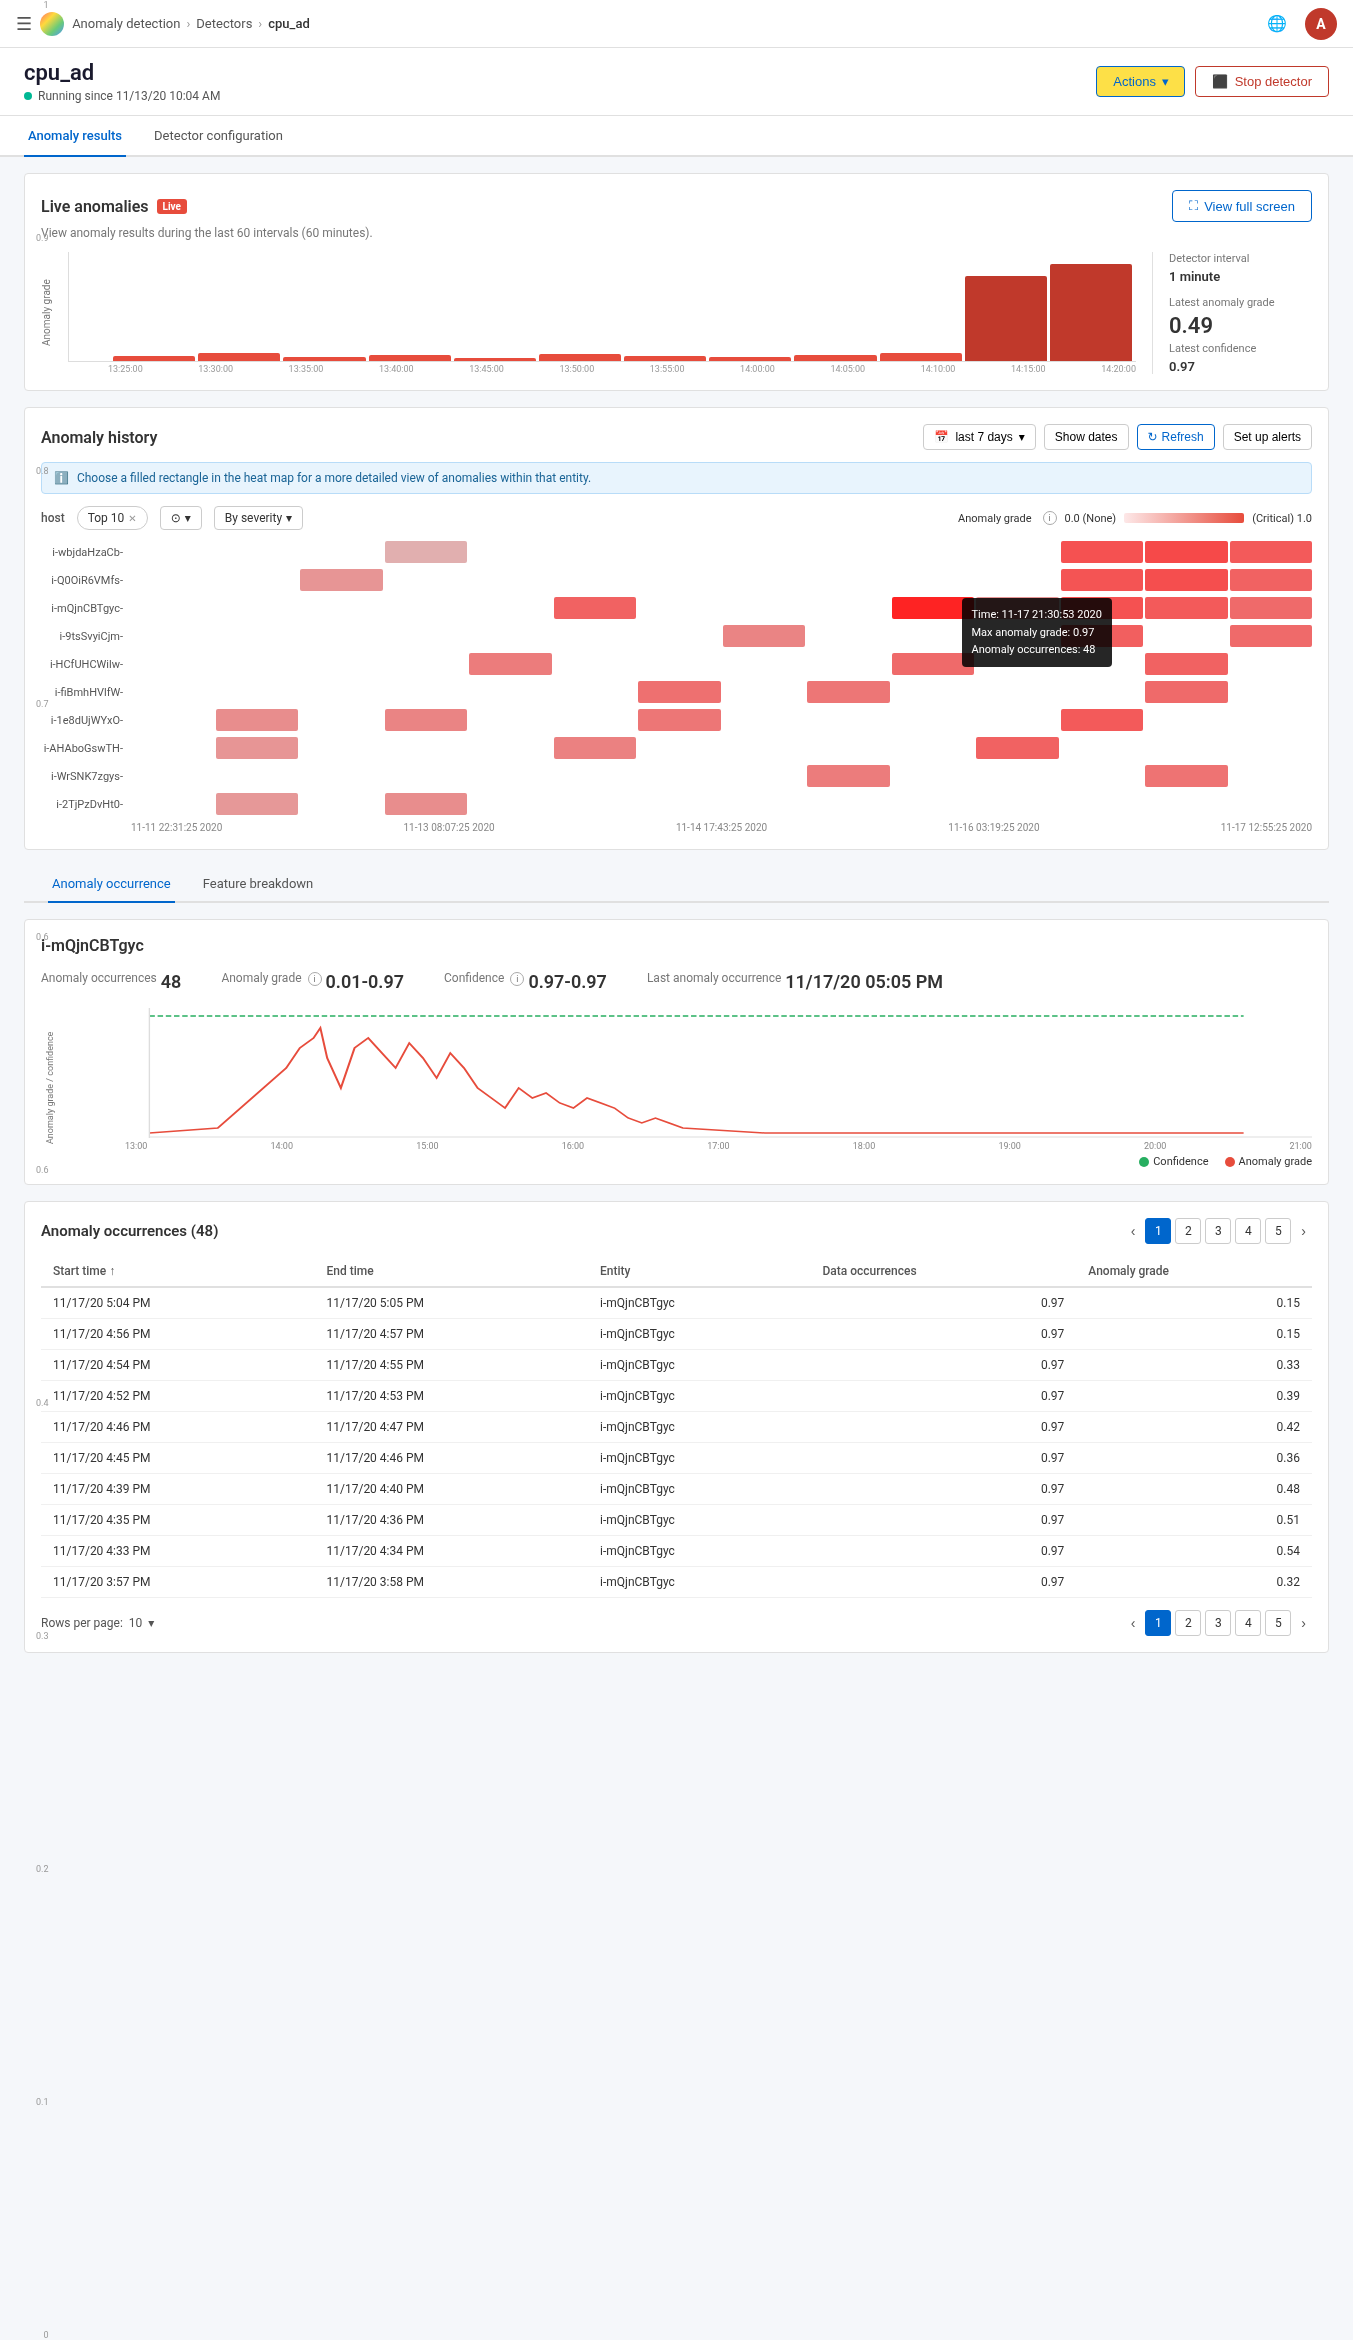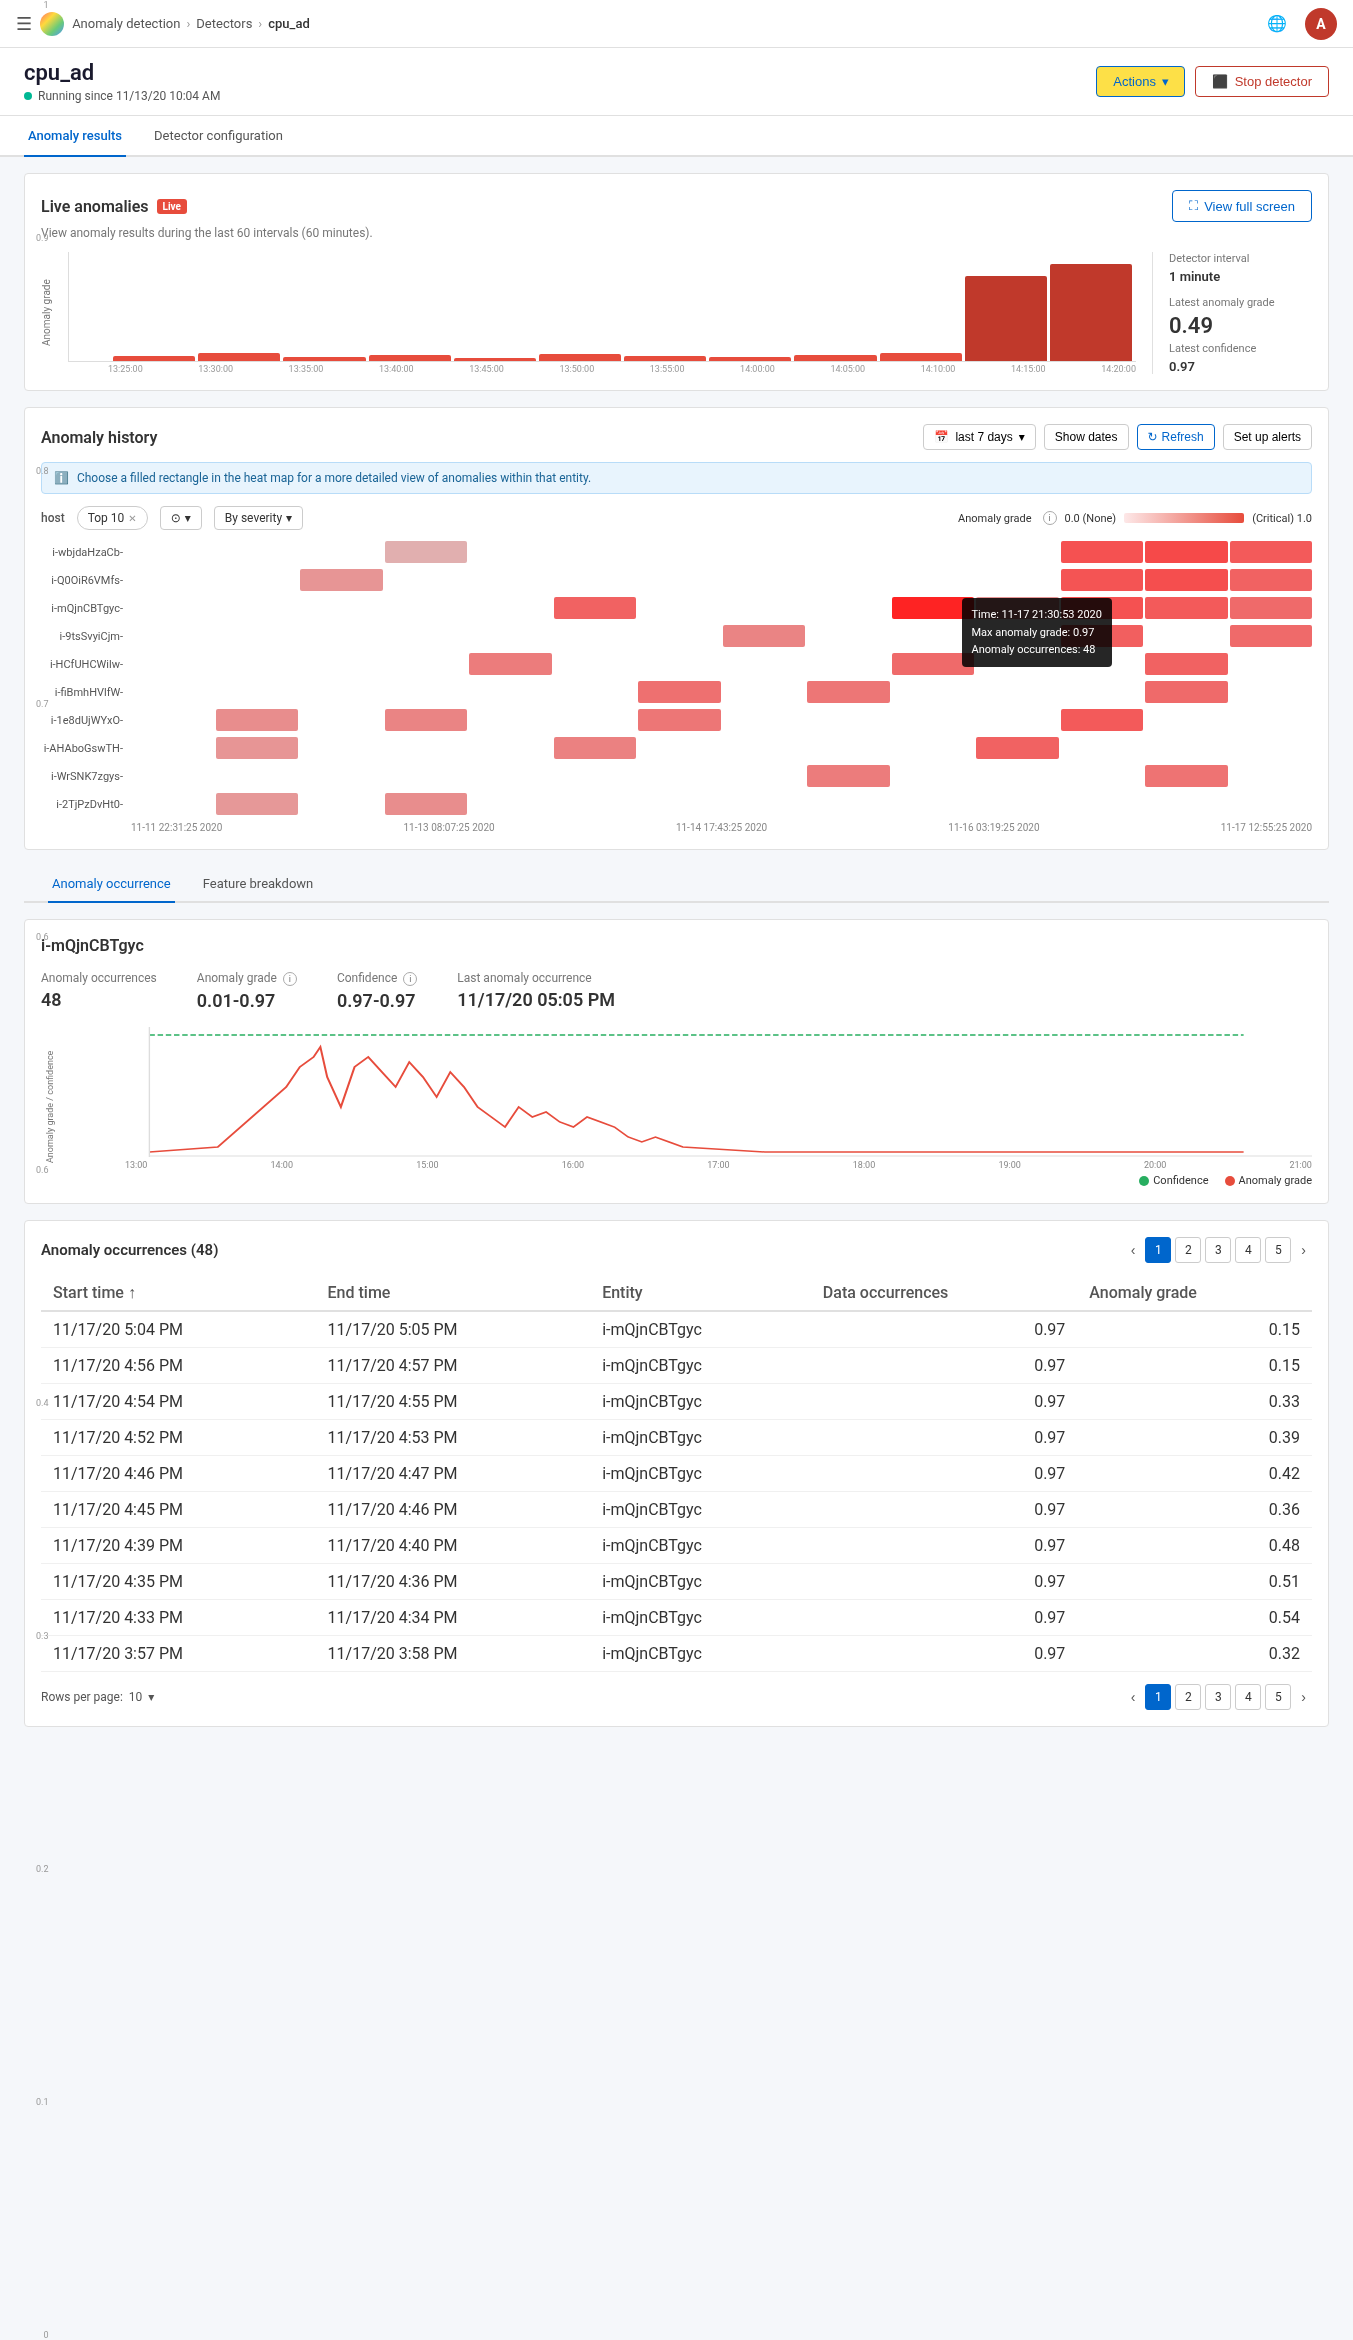--- a/index.html
+++ b/index.html
@@ -81,40 +81,40 @@
 
     
     .occ-tabs { display: flex; gap: 24px; border-bottom: 2px solid #e0e0e0; margin-bottom: 16px; }
     .occ-tab { padding: 10px 4px; font-size: 13px; cursor: pointer; color: #555; border-bottom: 2px solid transparent; margin-bottom: -2px; }
     .occ-tab.active { color: #0066cc; border-bottom: 2px solid #0066cc; margin-left: 24px; }
 
     
     .entity-card { background: #fff; border: 1px solid #e0e0e0; border-radius: 4px; padding: 16px; }
     .entity-title { font-size: 16px; font-weight: 600; margin-bottom: 16px; }
     .entity-stats { display: flex; gap: 40px; margin-bottom: 16px; }
-    .entity-stat { display: flex; flex-direction: column; gap: 4px; }
+    .entity-stat { display: flex; flex-direction: row; gap: 4px; }
     .entity-stat-label { font-size: 12px; color: #777; }
     .entity-stat-value { font-size: 18px; font-weight: 600; }
     .entity-chart-y { writing-mode: vertical-rl; transform: rotate(180deg); font-size: 9px; color: #777; text-align: center; padding: 4px; min-width: 40px; }
     .chart-line { fill: none; stroke-width: 1.5; }
     .confidence-line { stroke: #27ae60; stroke-dasharray: 4,2; }
     .grade-line { stroke: #e74c3c; }
     .chart-legend { display: flex; gap: 16px; font-size: 11px; margin-top: 4px; justify-content: flex-end; }
     .legend-item { display: flex; align-items: center; gap: 4px; }
     .legend-dot { width: 10px; height: 10px; border-radius: 50%; }
     .entity-chart-x { display: flex; justify-content: space-between; font-size: 9px; color: #888; margin-left: 44px; }
 
     
     .table-header-row { display: flex; align-items: center; justify-content: space-between; margin-bottom: 12px; }
     .table-title { font-size: 15px; font-weight: 600; }
     .pagination { display: flex; align-items: center; gap: 4px; font-size: 12px; }
     .page-btn { width: 26px; height: 26px; display: flex; align-items: center; justify-content: center; border: 1px solid #ccc; border-radius: 3px; cursor: pointer; background: #fff; font-size: 12px; }
     .page-btn.active { background: #0066cc; color: #fff; border-color: #0066cc; }
     .page-arrow { background: none; border: none; cursor: pointer; font-size: 14px; color: #555; padding: 2px 6px; }
-    table { width: 100%; border-collapse: collapse; font-size: 16px; }
+    table { width: 100%; border-collapse: collapse; font-size: 12px; }
     th { text-align: left; padding: 8px 12px; border-bottom: 2px solid #e0e0e0; color: #555; font-weight: 500; white-space: nowrap; }
     th.sort-asc::after { content: ' ↑'; }
     td { padding: 8px 12px; border-bottom: 1px solid #f0f0f0; color: #333; }
     td.right { text-align: right; }
     .rows-per-page { display: flex; align-items: center; gap: 6px; font-size: 12px; color: #555; cursor: pointer; }
     .table-footer { display: flex; align-items: center; justify-content: space-between; margin-top: 12px; }
     .info-icon { display: inline-flex; align-items: center; justify-content: center; width: 14px; height: 14px; border-radius: 50%; border: 1px solid #aaa; font-size: 9px; color: #777; margin-left: 3px; cursor: pointer; }
   </style>
 </head>
 <body>

